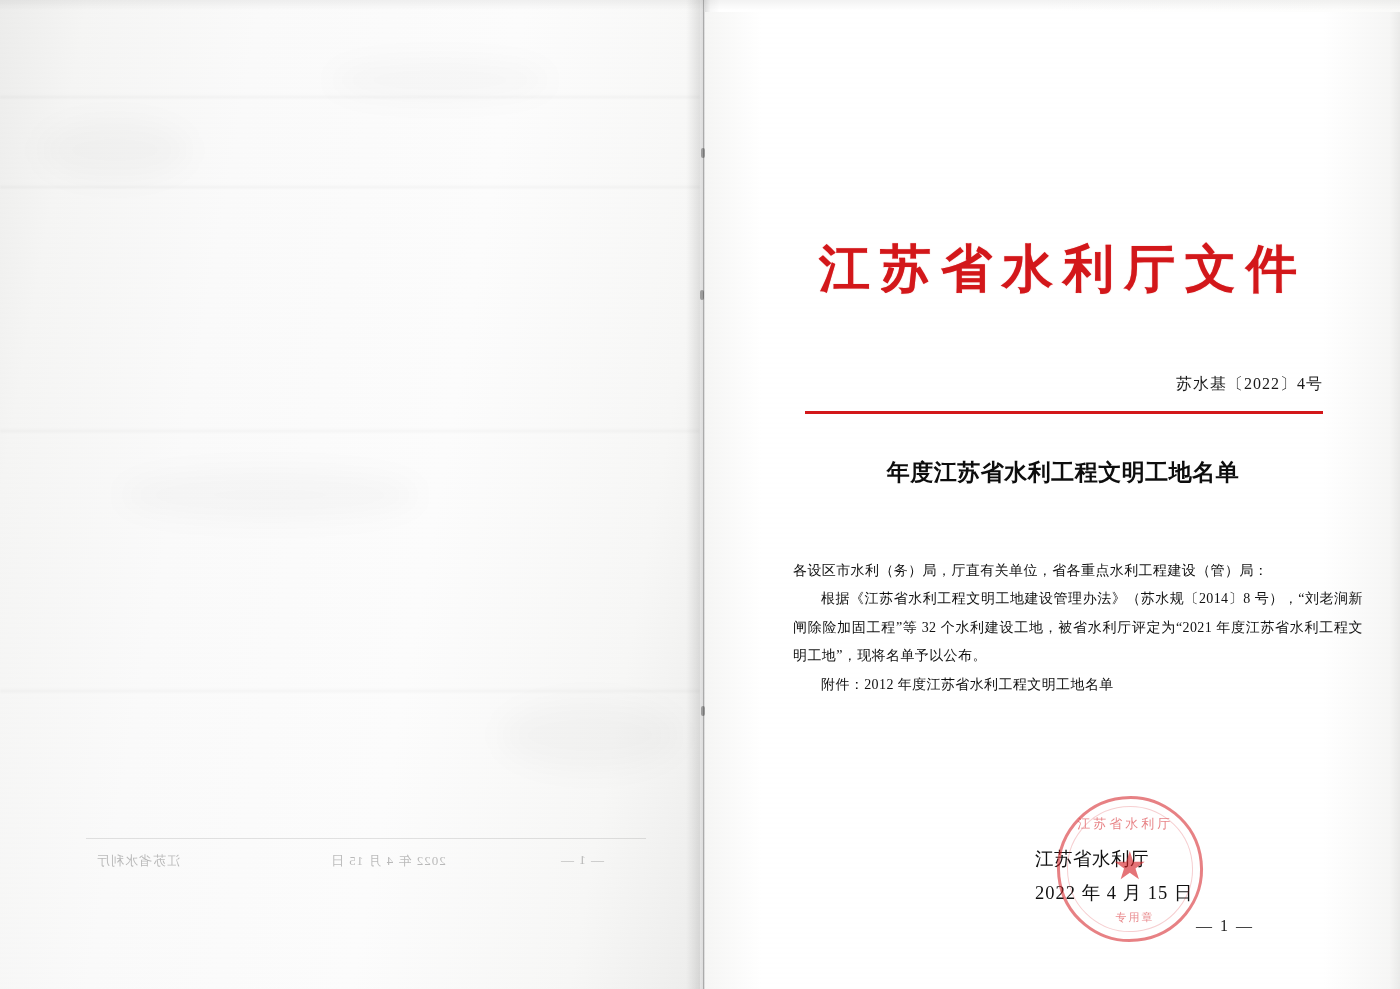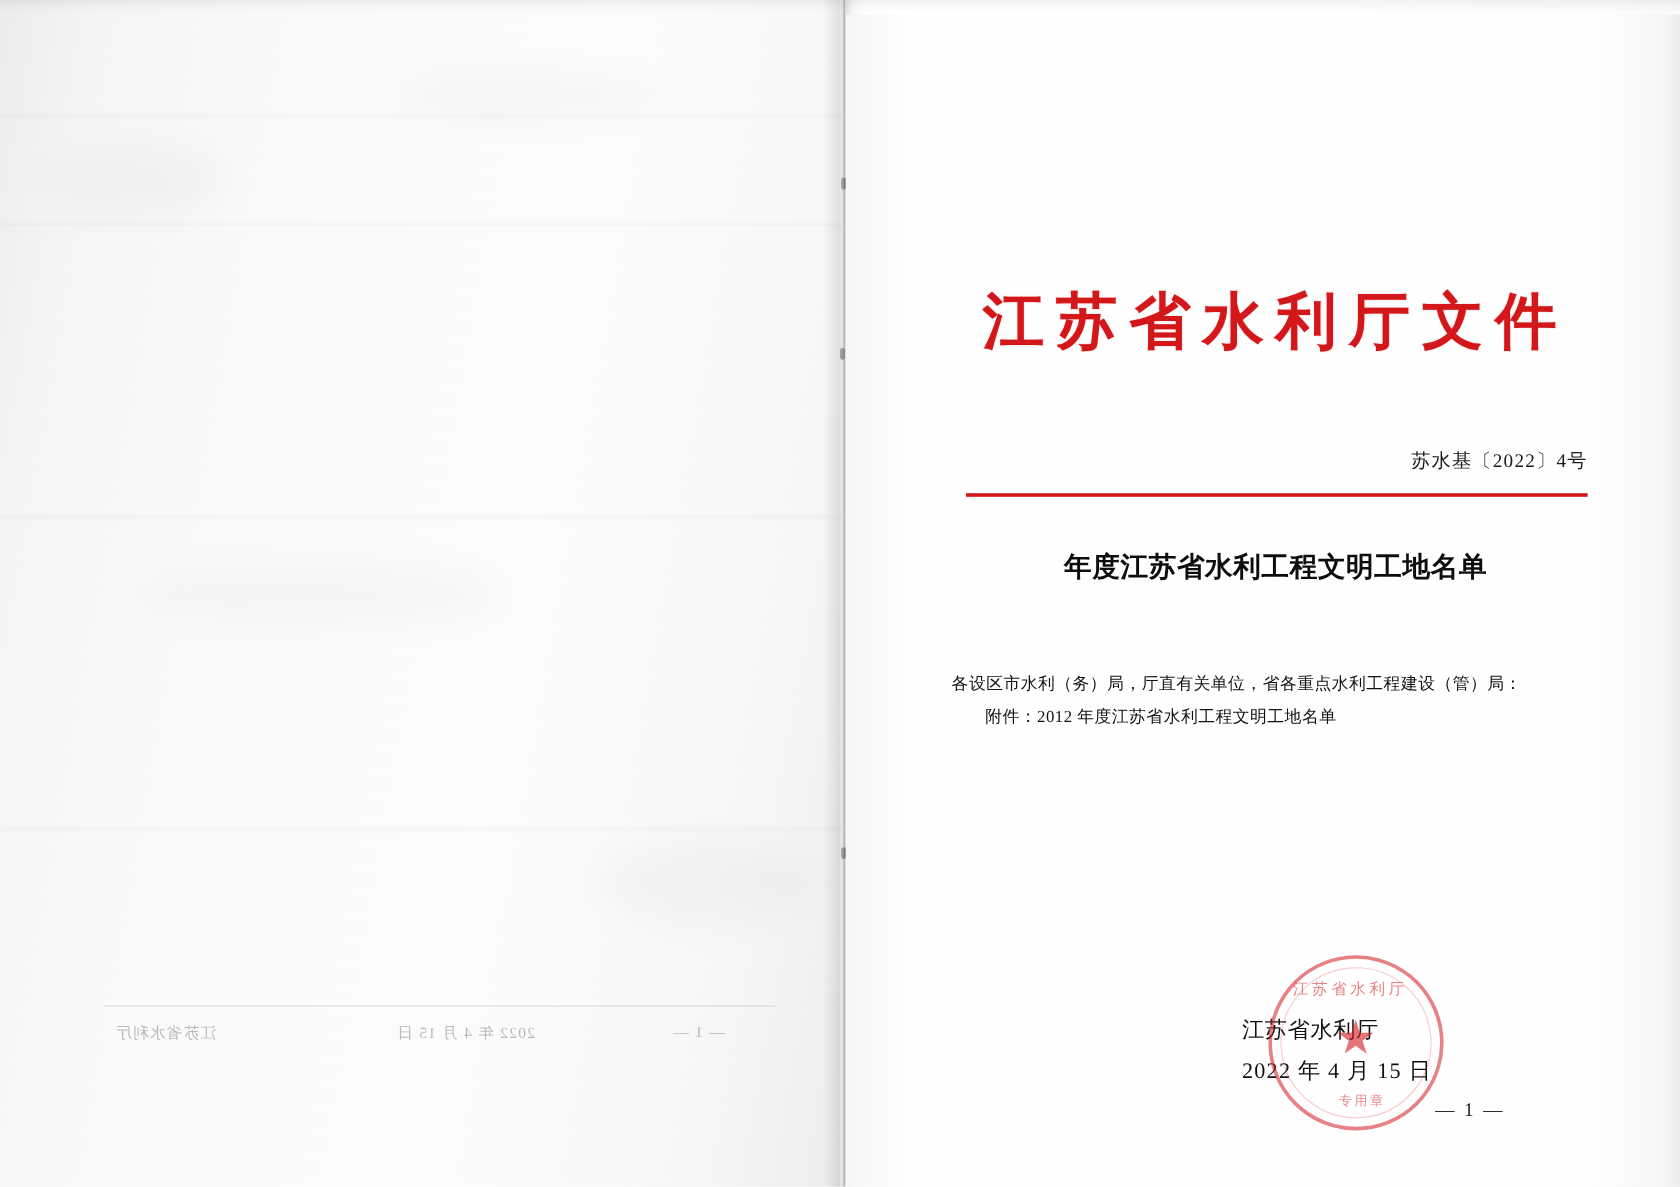--- a/index.html
+++ b/index.html
@@ -294,20 +294,21 @@
     <div class="doc-number">苏水基〔2022〕4号</div>
 
     <div class="red-rule"></div>
 
     <div class="doc-title">
       <span>年度江苏省水利工程文明工地名单</span>
     </div>
 
     <div class="body-text">
       <p>各设区市水利（务）局，厅直有关单位，省各重点水利工程建设（管）局：</p>
+      <p class="indent2">根据《江苏省水利工程文明工地建设管理办法》（苏水规〔2014〕8 号），“刘老涧新闸除险加固工程”等 32 个水利建设工地，被省水利厅评定为“2021 年度江苏省水利工程文明工地”，现将名单予以公布。</p>
       <p class="indent2">附件：2012 年度江苏省水利工程文明工地名单</p>
     </div>
 
     <div class="sign-block">
       <div class="line1">江苏省水利厅</div>
       <div class="line2">2022 年 4 月 15 日</div>
     </div>
 
     <div class="seal">
       <div class="seal-top-text">江苏省水利厅</div>

